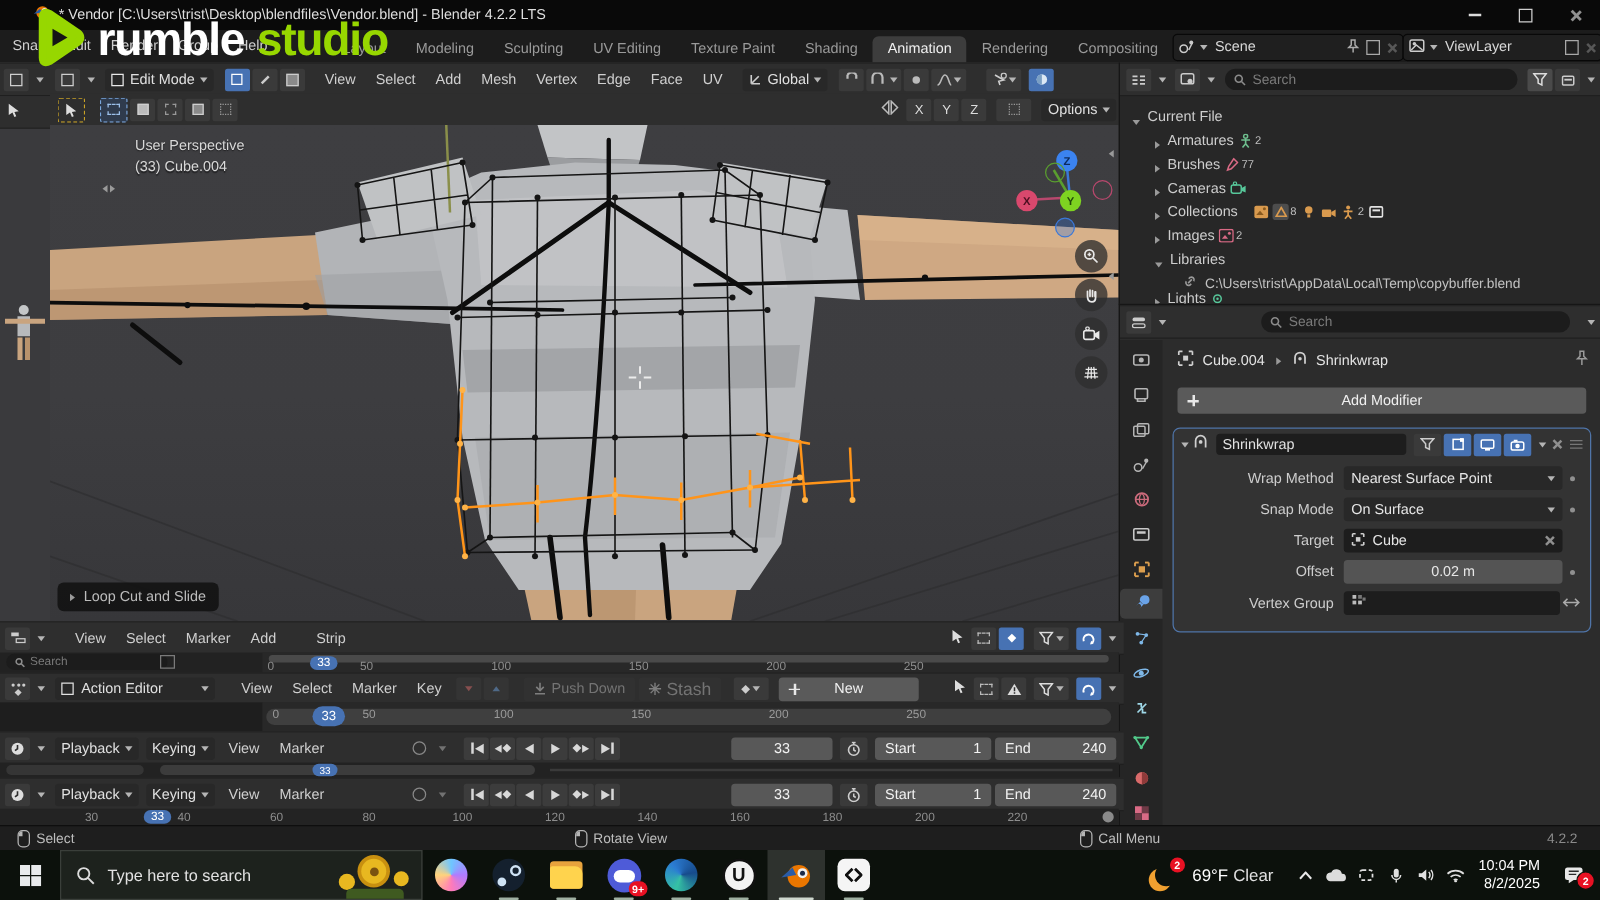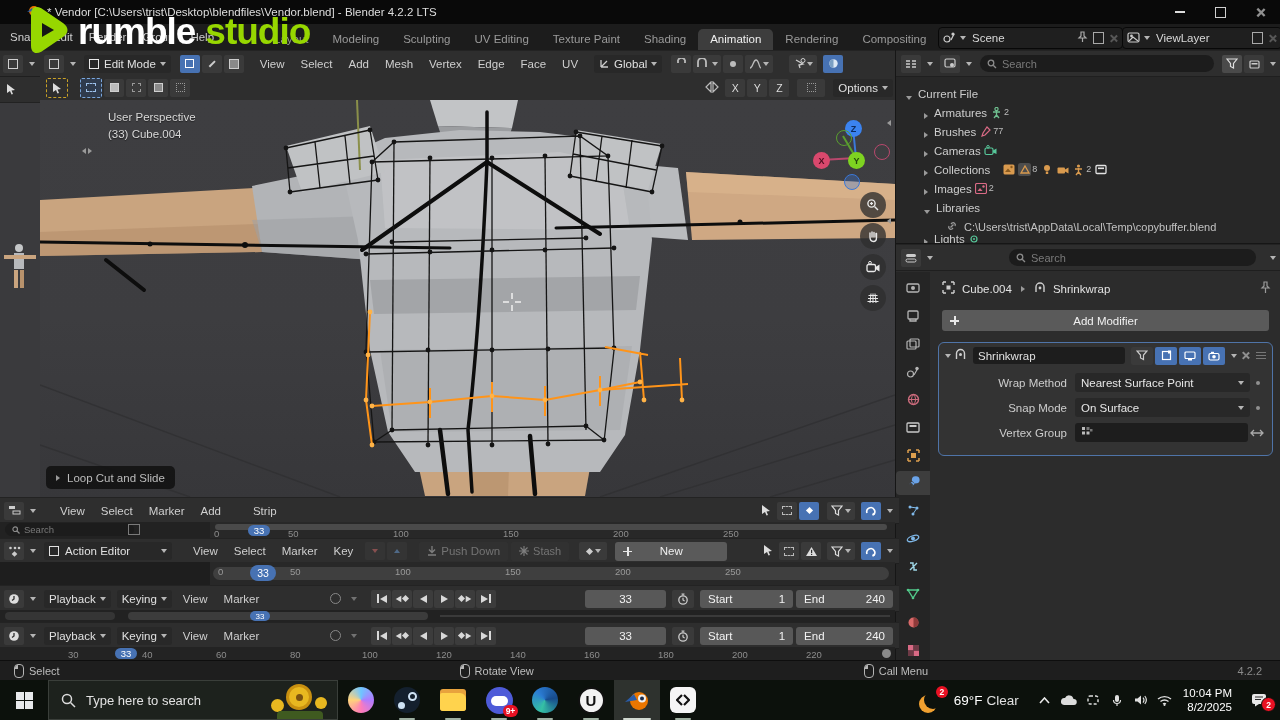--- a/index.html
+++ b/index.html
@@ -847,20 +847,39 @@
           </div>
           <div class="prow">
             <span class="plabel">Snap Mode</span>
             <span class="pfield">
               <span style="flex:1">On Surface</span>
                 <span class="cv"></span>
             </span>
             <span class="dot3" style="margin:0 6px"></span>
           </div>
           <div class="prow">
+            <span class="plabel">Target</span>
+            <span class="pfield" style="background:#1d1d1d">
+              <span style="margin-right:6px"><svg width="11" height="11">
+                    <path d="M1,1 h2.5 M7.5,1 h2.5 M1,1 v2.5 M10,1 v2.5 M1,10 h2.5 M7.5,10 h2.5 M1,7.5 v2.5 M10,7.5 v2.5" stroke="#cfcfcf" stroke-width="1.3"></path>
+                    <rect x="3.7" y="3.7" width="3.6" height="3.6" fill="#cfcfcf"></rect>
+                  </svg></span>
+              <span style="flex:1">Cube</span>
+              <span class="xicon"></span>
+            </span>
+            <span style="width:16px"></span>
+          </div>
+          <div class="prow">
+            <span class="plabel">Offset</span>
+            <span class="pfield" style="background:#545454;justify-content:center">
+              <span>0.02 m</span>
+            </span>
+            <span class="dot3" style="margin:0 6px"></span>
+          </div>
+          <div class="prow">
             <span class="plabel">Vertex Group</span>
             <span class="pfield" style="background:#1d1d1d">
               <span><svg width="12" height="12">
                     <rect x="1" y="1" width="3" height="3" fill="#bbb"></rect>
                     <rect x="5.5" y="1" width="3" height="3" fill="#777"></rect>
                     <rect x="1" y="5.5" width="3" height="3" fill="#bbb"></rect>
                     <rect x="5.5" y="5.5" width="3" height="3" fill="#bbb"></rect>
                     <rect x="9" y="3" width="2.5" height="2.5" fill="#777"></rect>
                   </svg></span>
               <span style="flex:1"></span>
@@ -962,21 +981,21 @@
     <div class="f" style="margin-left:10px;background:#333;border-radius:3px;height:19px;padding:0 8px;opacity:.75">
       <svg width="10" height="10" style="margin-right:4px">
           <path d="M5,0 V6 M2,3.5 L5,6.5 L8,3.5 M1,9 H9" stroke="#999" fill="none" stroke-width="1.3"></path>
         </svg>
       <span class="dim" style="font-size:11.5px">Push Down</span>
     </div>
     <div class="f" style="margin-left:3px;background:#333;border-radius:3px;height:19px;padding:0 8px;opacity:.75">
       <svg width="10" height="10" style="margin-right:4px">
           <path d="M5,0 V10 M0,5 H10 M1.5,1.5 L8.5,8.5 M8.5,1.5 L1.5,8.5" stroke="#999" stroke-width="1.1"></path>
         </svg>
-      <span class="dim" style="font-size:11px">Stash</span>
+      <span class="dim" style="font-size:14px">Stash</span>
     </div>
     <span class="ib wide" style="margin-left:10px">
         <span class="pdia" style="background:#ccc"></span>
         <span class="cv" style="margin-left:2px"></span>
       </span>
     <div class="btn-light" style="width:112px;margin-left:6px;position:relative">
       <span class="plus" style="position:absolute;left:8px"></span>
       <span>New</span>
     </div>
     <span style="flex:1"></span>

